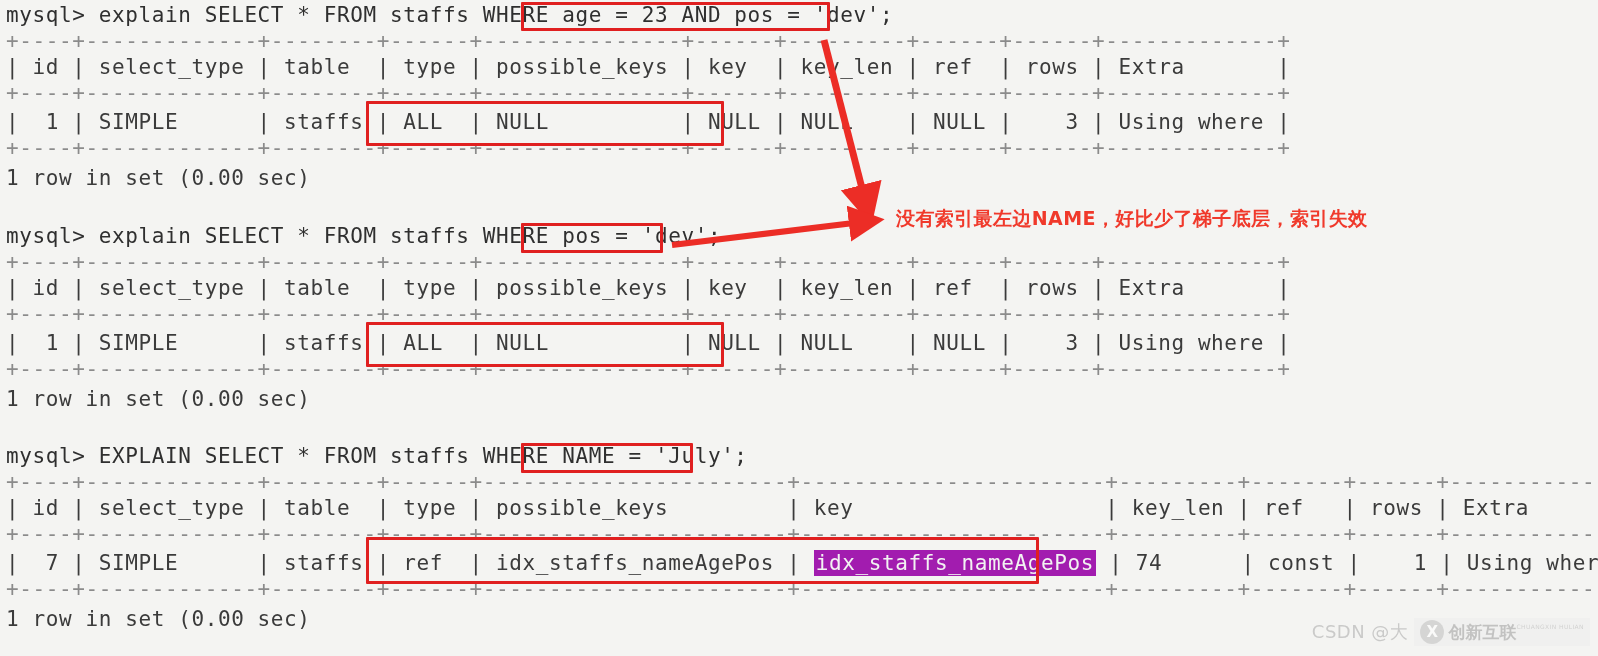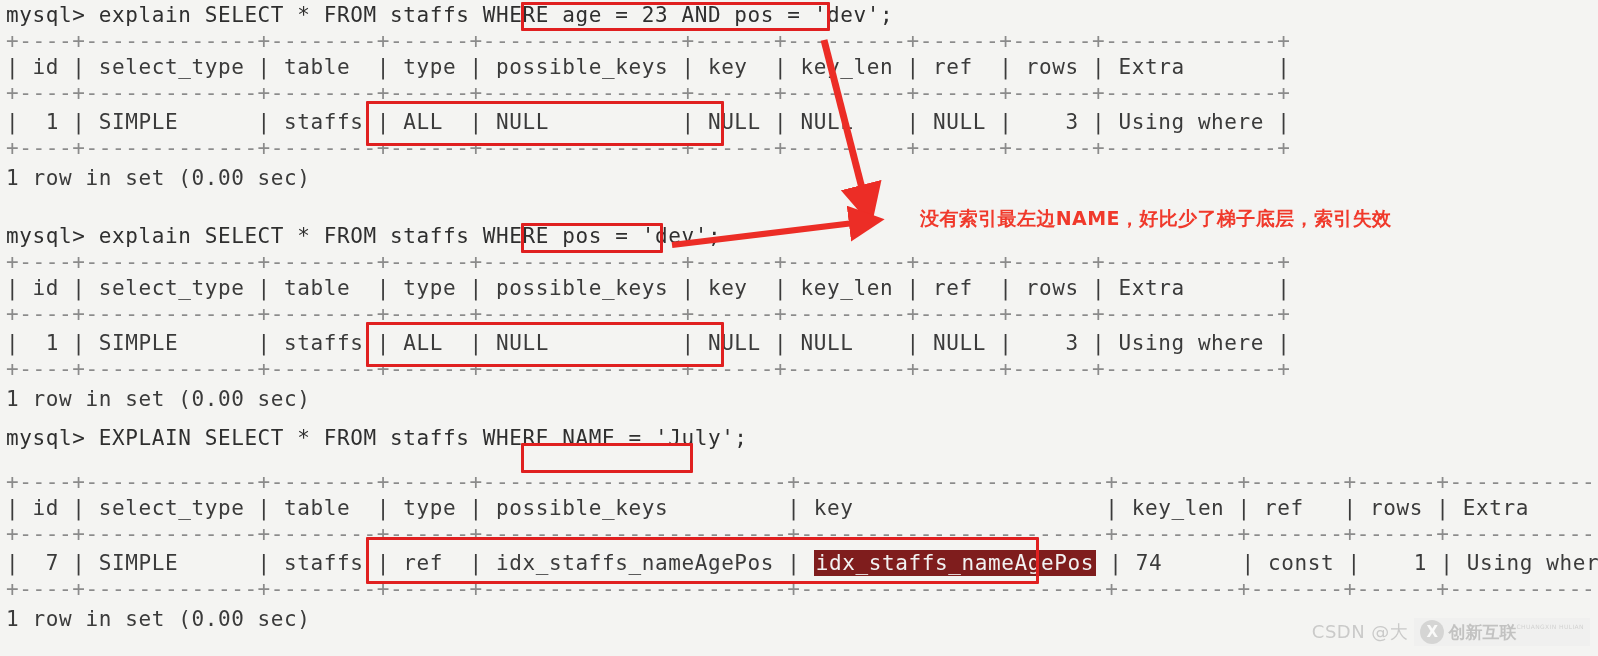--- a/index.html
+++ b/index.html
@@ -32,21 +32,21 @@
     color: #3b3b3b;
     font-weight: 400;
   }
   .rule {
     color: #8b8b8b;
   }
   .prompt { color: #2f2f2f; }
 
   
   .inverted {
-    background: #7f1d1d;
+    background: #a21caf;
     color: #f2f2f2;
     padding: 1px 2px;
   }
 
   
   .redbox {
     position: absolute;
     border: 3px solid #e02020;
     box-sizing: border-box;
     pointer-events: none;
@@ -55,21 +55,20 @@
 
   
   .annot-text {
     position: absolute;
     color: #f0392b;
     font-family: "DejaVu Sans", "Liberation Sans", sans-serif;
     font-size: 19px;
     font-weight: 600;
     white-space: nowrap;
     letter-spacing: 0.4px;
-    margin-left: 24px;
   }
 
   .arrow-layer {
     position: absolute;
     left: 0; top: 0;
     width: 1598px;
     height: 656px;
     pointer-events: none;
   }
 
@@ -133,21 +132,21 @@
   <div class="line" style="top:165px;">1 row in set (0.00 sec)</div>
 
   <div class="line prompt" style="top:223px;">mysql&gt; explain SELECT * FROM staffs WHERE pos = 'dev';</div>
   <div class="line rule" style="top:249px;">+----+-------------+--------+------+---------------+------+---------+------+------+-------------+</div>
   <div class="line" style="top:275px;">| id | select_type | table  | type | possible_keys | key  | key_len | ref  | rows | Extra       |</div>
   <div class="line rule" style="top:301px;">+----+-------------+--------+------+---------------+------+---------+------+------+-------------+</div>
   <div class="line" style="top:330px;">|  1 | SIMPLE      | staffs | ALL  | NULL          | NULL | NULL    | NULL |    3 | Using where |</div>
   <div class="line rule" style="top:356px;">+----+-------------+--------+------+---------------+------+---------+------+------+-------------+</div>
   <div class="line" style="top:386px;">1 row in set (0.00 sec)</div>
 
-  <div class="line prompt" style="top:425px;">mysql&gt; EXPLAIN SELECT * FROM staffs WHERE NAME = 'July';</div>
+  <div class="line prompt" style="top:443px;">mysql&gt; EXPLAIN SELECT * FROM staffs WHERE NAME = 'July';</div>
   <div class="line rule" style="top:469px;">+----+-------------+--------+------+-----------------------+-----------------------+---------+-------+------+-------------+</div>
   <div class="line" style="top:495px;">| id | select_type | table  | type | possible_keys         | key                   | key_len | ref   | rows | Extra       |</div>
   <div class="line rule" style="top:521px;">+----+-------------+--------+------+-----------------------+-----------------------+---------+-------+------+-------------+</div>
   <div class="line" style="top:550px;"><span>|  7 | SIMPLE      | staffs | ref  | idx_staffs_nameAgePos | </span><span class="inverted">idx_staffs_nameAgePos</span><span> | 74      | const |    1 | Using where |</span></div>
   <div class="line rule" style="top:576px;">+----+-------------+--------+------+-----------------------+-----------------------+---------+-------+------+-------------+</div>
   <div class="line" style="top:606px;">1 row in set (0.00 sec)</div>
 
   <div class="redbox" style="left:521px; top:2px;   width:309px; height:29px;"></div>
   <div class="redbox" style="left:366px; top:101px; width:358px; height:45px;"></div>
 

